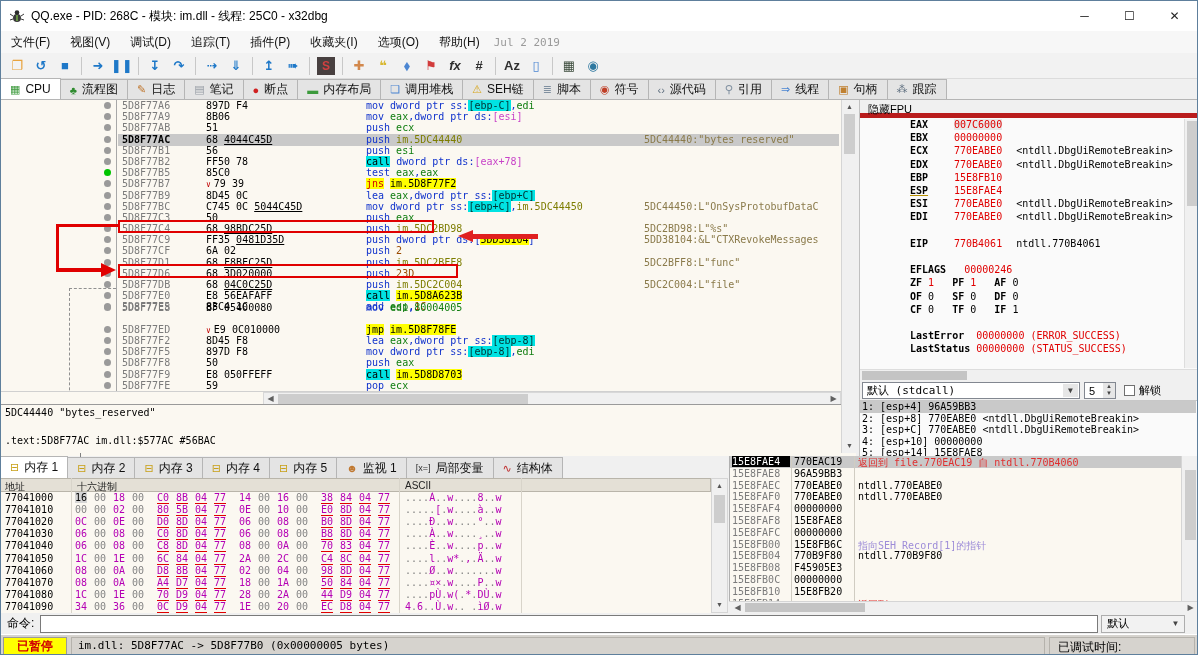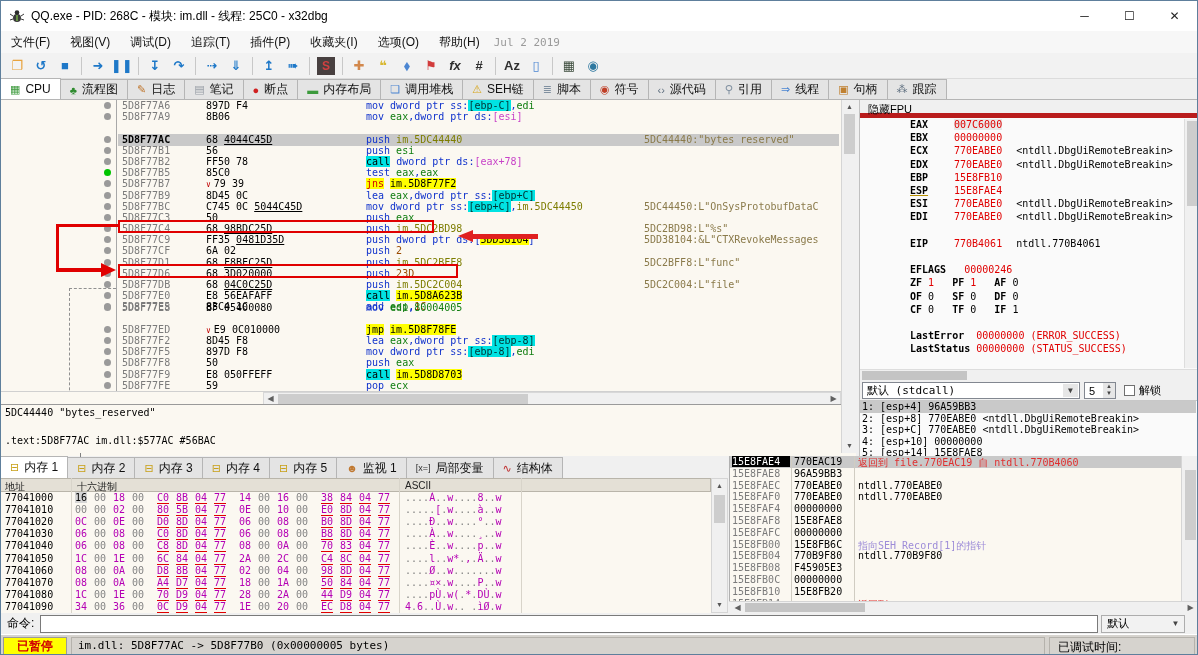--- a/index.html
+++ b/index.html
@@ -273,20 +273,27 @@
           <span class="acell c-ins"><span class="tk-m">mov </span><span class="tk-m">dword ptr </span><span class="tk-m">ss:</span><span class="tk-br">[ebp-C]</span><span class="tk-m">,</span><span class="tk-r">edi</span></span>
           <span class="acell c-cmt"></span>
         </div>
         <div class="arow" style="top: 11.19px;">
           <span class="acell c-dot"><span class="dot"></span></span>
           <span class="acell c-addr">5D8F77A9</span>
           <span class="acell c-bytes"><span>8B06</span></span>
           <span class="acell c-ins"><span class="tk-m">mov </span><span class="tk-r">eax</span><span class="tk-m">,</span><span class="tk-m">dword ptr </span><span class="tk-m">ds:</span><span class="tk-mo">[esi]</span></span>
           <span class="acell c-cmt"></span>
         </div>
+        <div class="arow" style="top: 22.38px;">
+          <span class="acell c-dot"><span class="dot"></span></span>
+          <span class="acell c-addr">5D8F77AB</span>
+          <span class="acell c-bytes"><span>51</span></span>
+          <span class="acell c-ins"><span class="tk-m">push </span><span class="tk-r">ecx</span></span>
+          <span class="acell c-cmt"></span>
+        </div>
         <div class="arow" style="top: 33.57px;">
           <div class="selband"></div>
           <span class="acell c-dot"><span class="dot"></span></span>
           <span class="acell c-addr sel">5D8F77AC</span>
           <span class="acell c-bytes"><span>68 </span><span class="ub">4044C45D</span></span>
           <span class="acell c-ins"><span class="tk-m">push </span><span class="tk-a">im.5DC44440</span></span>
           <span class="acell c-cmt">5DC44440:"bytes_reserved"</span>
         </div>
         <div class="arow" style="top: 44.76px;">
           <span class="acell c-dot"><span class="dot"></span></span>

